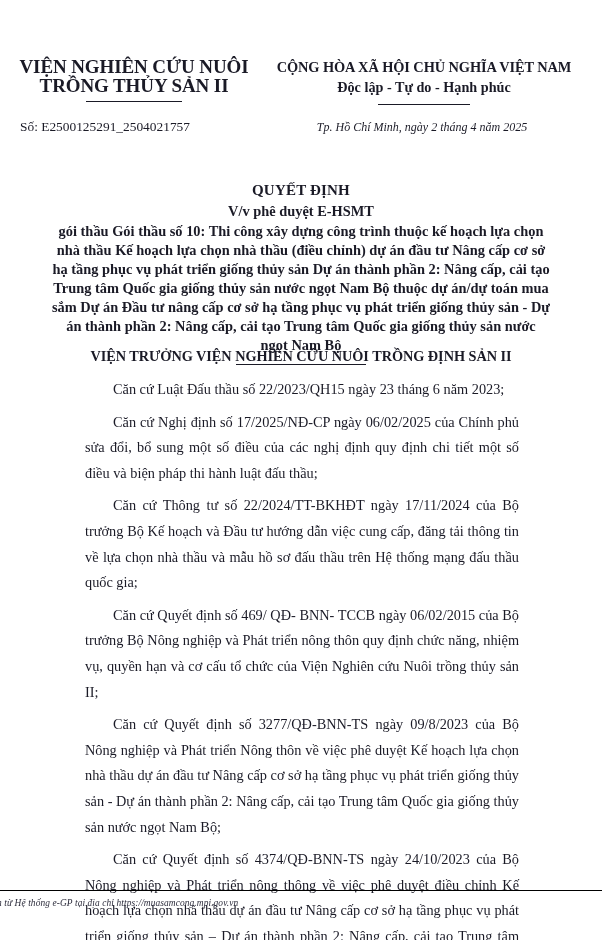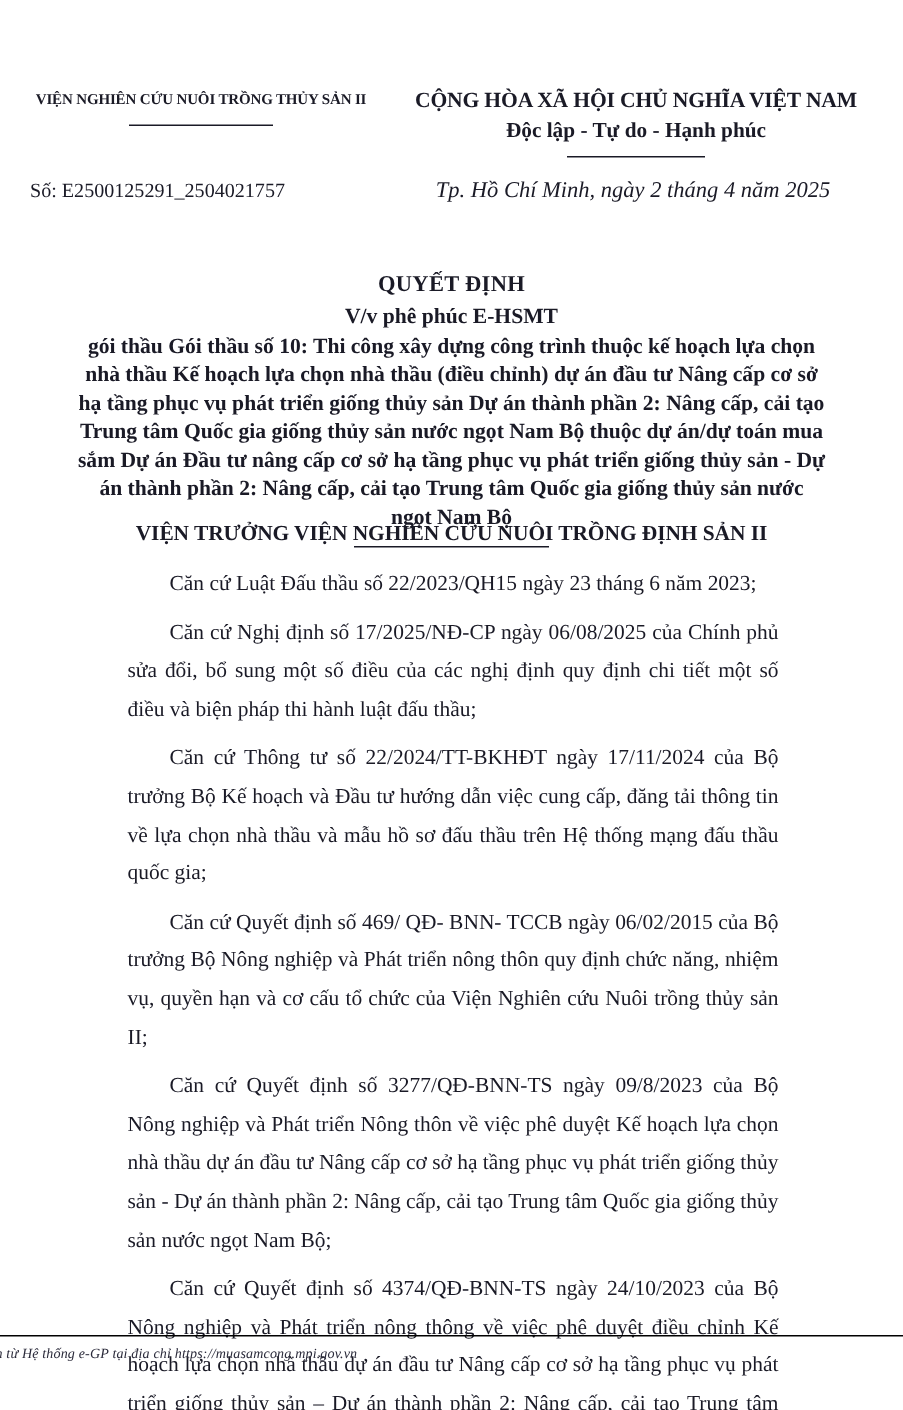--- a/index.html
+++ b/index.html
@@ -43,21 +43,21 @@
     text-align: center;
   }
   .hdr-col-right {
     width: 350px;
     padding-right: 6px;
     box-sizing: border-box;
     text-align: center;
   }
   .org-name, .nation-name {
     font-weight: bold;
-    font-size: 10px;
+    font-size: 19px;
     line-height: 18.5px;
     letter-spacing: -0.1px;
   }
   .nation-name {
     font-size: 14.4px;
   }
   .motto {
     font-weight: bold;
     font-size: 14.2px;
     line-height: 21px;
@@ -85,21 +85,21 @@
     box-sizing: border-box;
     font-size: 13.4px;
     white-space: nowrap;
   }
   .doc-place-date {
     width: 350px;
     box-sizing: border-box;
     text-align: center;
     padding-right: 10px;
     font-style: italic;
-    font-size: 15px;
+    font-size: 12px;
     white-space: nowrap;
   }
 
   
   .title-block {
     position: absolute;
     left: 0;
     top: 144px;
     width: 602px;
     text-align: center;
@@ -198,30 +198,30 @@
     </div>
   </div>
 
   <div class="meta-row">
     <div class="doc-number">Số: E2500125291_2504021757</div>
     <div class="doc-place-date">Tp. Hồ Chí Minh, ngày 2 tháng 4 năm 2025</div>
   </div>
 
   <div class="title-block">
     <div class="decision-word">QUYẾT ĐỊNH</div>
-    <div class="decision-sub">V/v phê phúc E-HSMT</div>
+    <div class="decision-sub">V/v phê duyệt E-HSMT</div>
     <div class="decision-long">gói thầu Gói thầu số 10: Thi công xây dựng công trình thuộc kế hoạch lựa chọn nhà thầu Kế hoạch lựa chọn nhà thầu  (điều chỉnh) dự án đầu tư Nâng cấp cơ sở hạ tầng phục vụ phát triển giống thủy sản Dự án thành phần 2: Nâng cấp, cải tạo Trung tâm Quốc gia giống thủy sản nước ngọt Nam Bộ  thuộc dự án/dự toán mua sắm Dự án Đầu tư nâng cấp cơ sở hạ tầng phục vụ phát triển giống thủy sản - Dự án thành phần 2: Nâng cấp, cải tạo Trung tâm Quốc gia giống thủy sản nước ngọt Nam Bộ</div>
     <div class="rule-title"></div>
   </div>
 
   <div class="authority-line">VIỆN TRƯỞNG VIỆN NGHIÊN CỨU NUÔI TRỒNG ĐỊNH SẢN II</div>
 
   <div class="body-block">
     <p class="para">Căn cứ Luật Đấu thầu số 22/2023/QH15 ngày 23 tháng 6 năm 2023;</p>
-    <p class="para">Căn cứ Nghị định số 17/2025/NĐ-CP ngày 06/08/2025 của Chính phủ sửa đổi, bổ sung một số điều của các nghị định quy định chi tiết một số điều và biện pháp thi hành luật đấu thầu;</p>
+    <p class="para">Căn cứ Nghị định số 17/2025/NĐ-CP ngày 06/02/2025 của Chính phủ sửa đổi, bổ sung một số điều của các nghị định quy định chi tiết một số điều và biện pháp thi hành luật đấu thầu;</p>
     <p class="para">Căn cứ Thông tư số 22/2024/TT-BKHĐT ngày 17/11/2024 của Bộ trưởng Bộ Kế hoạch và Đầu tư hướng dẫn việc cung cấp, đăng tải thông tin về lựa chọn nhà thầu và mẫu hồ sơ đấu thầu trên Hệ thống mạng đấu thầu quốc gia;</p>
     <p class="para">Căn cứ Quyết định số 469/ QĐ- BNN- TCCB ngày 06/02/2015 của Bộ trưởng Bộ Nông nghiệp và Phát triển nông thôn quy định chức năng, nhiệm vụ, quyền hạn và cơ cấu tổ chức của Viện Nghiên cứu Nuôi trồng thủy sản II;</p>
     <p class="para">Căn cứ Quyết định số 3277/QĐ-BNN-TS ngày 09/8/2023 của Bộ Nông nghiệp và Phát triển Nông thôn về việc phê duyệt Kế hoạch lựa chọn nhà thầu dự án đầu tư Nâng cấp cơ sở hạ tầng phục vụ phát triển giống thủy sản - Dự án thành phần 2: Nâng cấp, cải tạo Trung tâm Quốc gia giống thủy sản nước ngọt Nam Bộ;</p>
     <p class="para">Căn cứ Quyết định số 4374/QĐ-BNN-TS ngày 24/10/2023 của Bộ Nông nghiệp và Phát triển nông thông về việc phê duyệt điều chỉnh Kế hoạch lựa chọn nhà thầu dự án đầu tư Nâng cấp cơ sở hạ tầng phục vụ phát triển giống thủy sản – Dự án thành phần 2: Nâng cấp, cải tạo Trung tâm Quốc gia giống thủy sản</p>
   </div>
 
   <div class="footer-rule"></div>
   <div class="footer-note">n từ Hệ thống e-GP tại địa chỉ https://muasamcong.mpi.gov.vn</div>
 
 </div>

